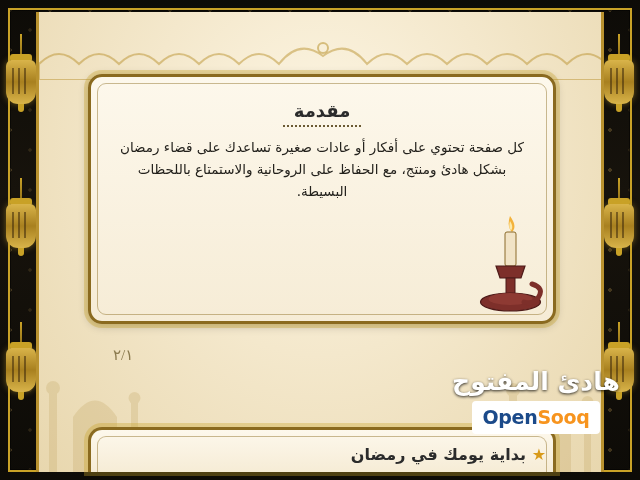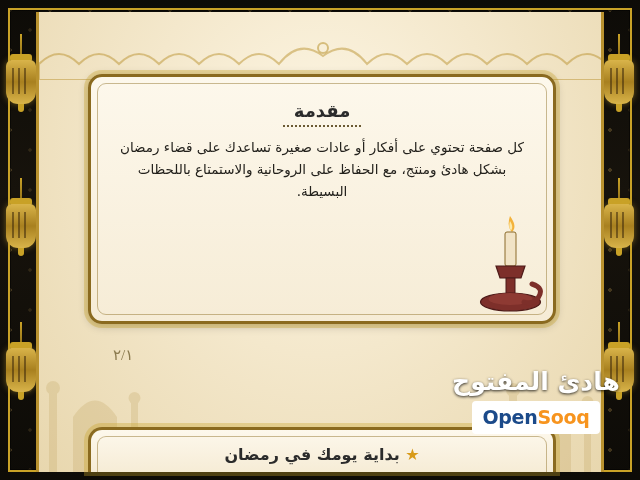--- a/index.html
+++ b/index.html
@@ -214,21 +214,21 @@
     box-shadow: 0 0 0 4px rgba(201,162,39,0.35);
     overflow: hidden;
     direction: rtl;
   }
   .bottom-card-inner {
     position: absolute;
     left: 6px; right: 6px; top: 6px; bottom: 0;
     border: 1px solid rgba(138,106,31,0.45);
     border-bottom: none;
     border-radius: 9px 9px 0 0;
-    text-align: center;
+    text-align: right;
     padding-top: 8px;
     box-sizing: border-box;
   }
   .bottom-heading {
     font-family: "DejaVu Sans", sans-serif;
     font-size: 16px;
     font-weight: bold;
     color: #2b2b2b;
   }
   .star {

